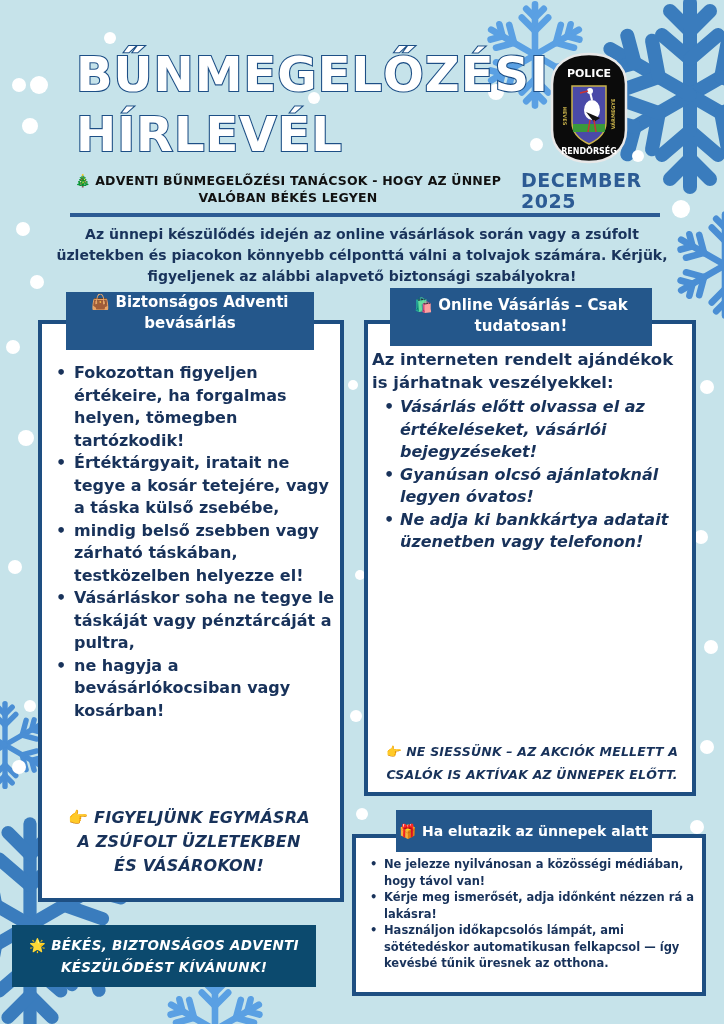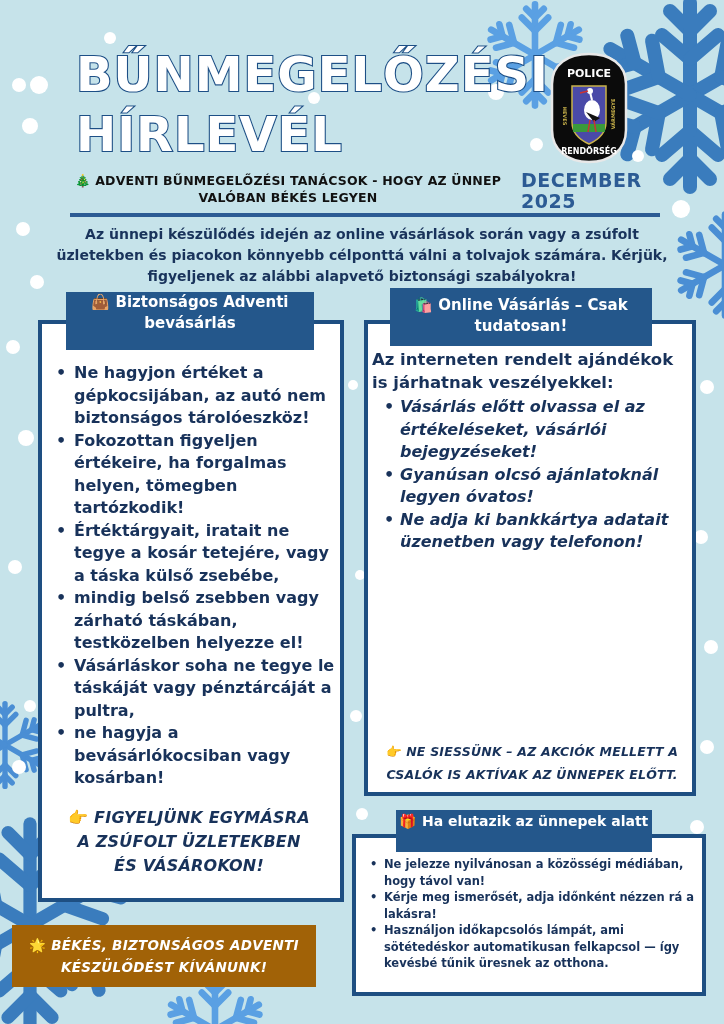--- a/index.html
+++ b/index.html
@@ -55,21 +55,21 @@
   .list-right { position: absolute; left: 366px; top: 396px; width: 330px;
     font-weight: 700; font-size: 16px; line-height: 22.5px; color: #18325a; font-style: italic; }
   .list-right li { padding-left: 34px; }
   .list-right li::before { left: 18px; }
   .list-travel { position: absolute; left: 358px; top: 856px; width: 346px;
     font-weight: 700; font-size: 11.5px; line-height: 16.5px; color: #18325a; }
   .list-travel li { padding-left: 26px; }
   .list-travel li::before { left: 12px; }
   .bottom-banner {
     position: absolute; left: 12px; top: 925px; width: 304px; height: 62px;
-    background: #a16207; color: #fff; font-weight: 900; font-style: italic;
+    background: #0c4a6e; color: #fff; font-weight: 900; font-style: italic;
     font-size: 13.5px; text-align: center; line-height: 22px; padding-top: 9px;
     box-sizing: border-box; letter-spacing: 0.3px;
   }
   .emoji { font-style: normal; }
 </style>
 </head>
 <body>
 
 <svg class="flake" style="left:480px;top:0;width:110px;height:110px;" viewBox="-50 -50 100 100">
   <g stroke="#5aa0e3" stroke-width="6" stroke-linecap="round" fill="none">
@@ -200,21 +200,20 @@
 </div>
 <div class="rule"></div>
 <div class="intro">Az ünnepi készülődés idején az online vásárlások során vagy a zsúfolt üzletekben és piacokon könnyebb célponttá válni a tolvajok számára. Kérjük, figyeljenek az alábbi alapvető biztonsági szabályokra!</div>
 
 <div class="box" style="left:38px;top:320px;width:306px;height:582px;"></div>
 <div class="box-head" style="left:66px;top:292px;width:248px;height:58px;padding-top:0;">
   <span class="emoji">👜</span>
   <span>Biztonságos Adventi bevásárlás</span>
 </div>
 <ul class="list list-left">
-  <li>Ne hagyjon értéket a gépkocsijában, az autó nem biztonságos tárolóeszköz!</li>
   <li>Fokozottan figyeljen értékeire, ha forgalmas helyen, tömegben tartózkodik!</li>
   <li>Értéktárgyait, iratait ne tegye a kosár tetejére, vagy a táska külső zsebébe,</li>
   <li>mindig belső zsebben vagy zárható táskában, testközelben helyezze el!</li>
   <li>Vásárláskor soha ne tegye le táskáját vagy pénztárcáját a pultra,</li>
   <li>ne hagyja a bevásárlókocsiban vagy kosárban!</li>
 </ul>
 <div class="abs callout" style="left:64px;top:806px;width:250px;font-size:16px;line-height:24px;">
   <span class="emoji">👉</span>
   <span>FIGYELJÜNK EGYMÁSRA A ZSÚFOLT ÜZLETEKBEN ÉS VÁSÁROKON!</span>
 </div>
@@ -229,21 +228,21 @@
   <li>Vásárlás előtt olvassa el az értékeléseket, vásárlói bejegyzéseket!</li>
   <li>Gyanúsan olcsó ajánlatoknál legyen óvatos!</li>
   <li>Ne adja ki bankkártya adatait üzenetben vagy telefonon!</li>
 </ul>
 <div class="abs callout" style="left:372px;top:740px;width:320px;font-size:12.5px;line-height:23px;">
   <span class="emoji">👉</span>
   <span>NE SIESSÜNK – AZ AKCIÓK MELLETT A CSALÓK IS AKTÍVAK AZ ÜNNEPEK ELŐTT.</span>
 </div>
 
 <div class="box" style="left:352px;top:834px;width:354px;height:162px;"></div>
-<div class="box-head" style="left:396px;top:810px;width:256px;height:42px;padding-top:1px;font-size:14px;">
+<div class="box-head" style="left:396px;top:810px;width:256px;height:42px;padding-top:11px;font-size:14px;">
   <span class="emoji">🎁</span>
   <span>Ha elutazik az ünnepek alatt</span>
 </div>
 <ul class="list list-travel">
   <li>Ne jelezze nyilvánosan a közösségi médiában, hogy távol van!</li>
   <li>Kérje meg ismerősét, adja időnként nézzen rá a lakásra!</li>
   <li>Használjon időkapcsolós lámpát, ami sötétedéskor automatikusan felkapcsol — így kevésbé tűnik üresnek az otthona.</li>
 </ul>
 
 <div class="bottom-banner">

